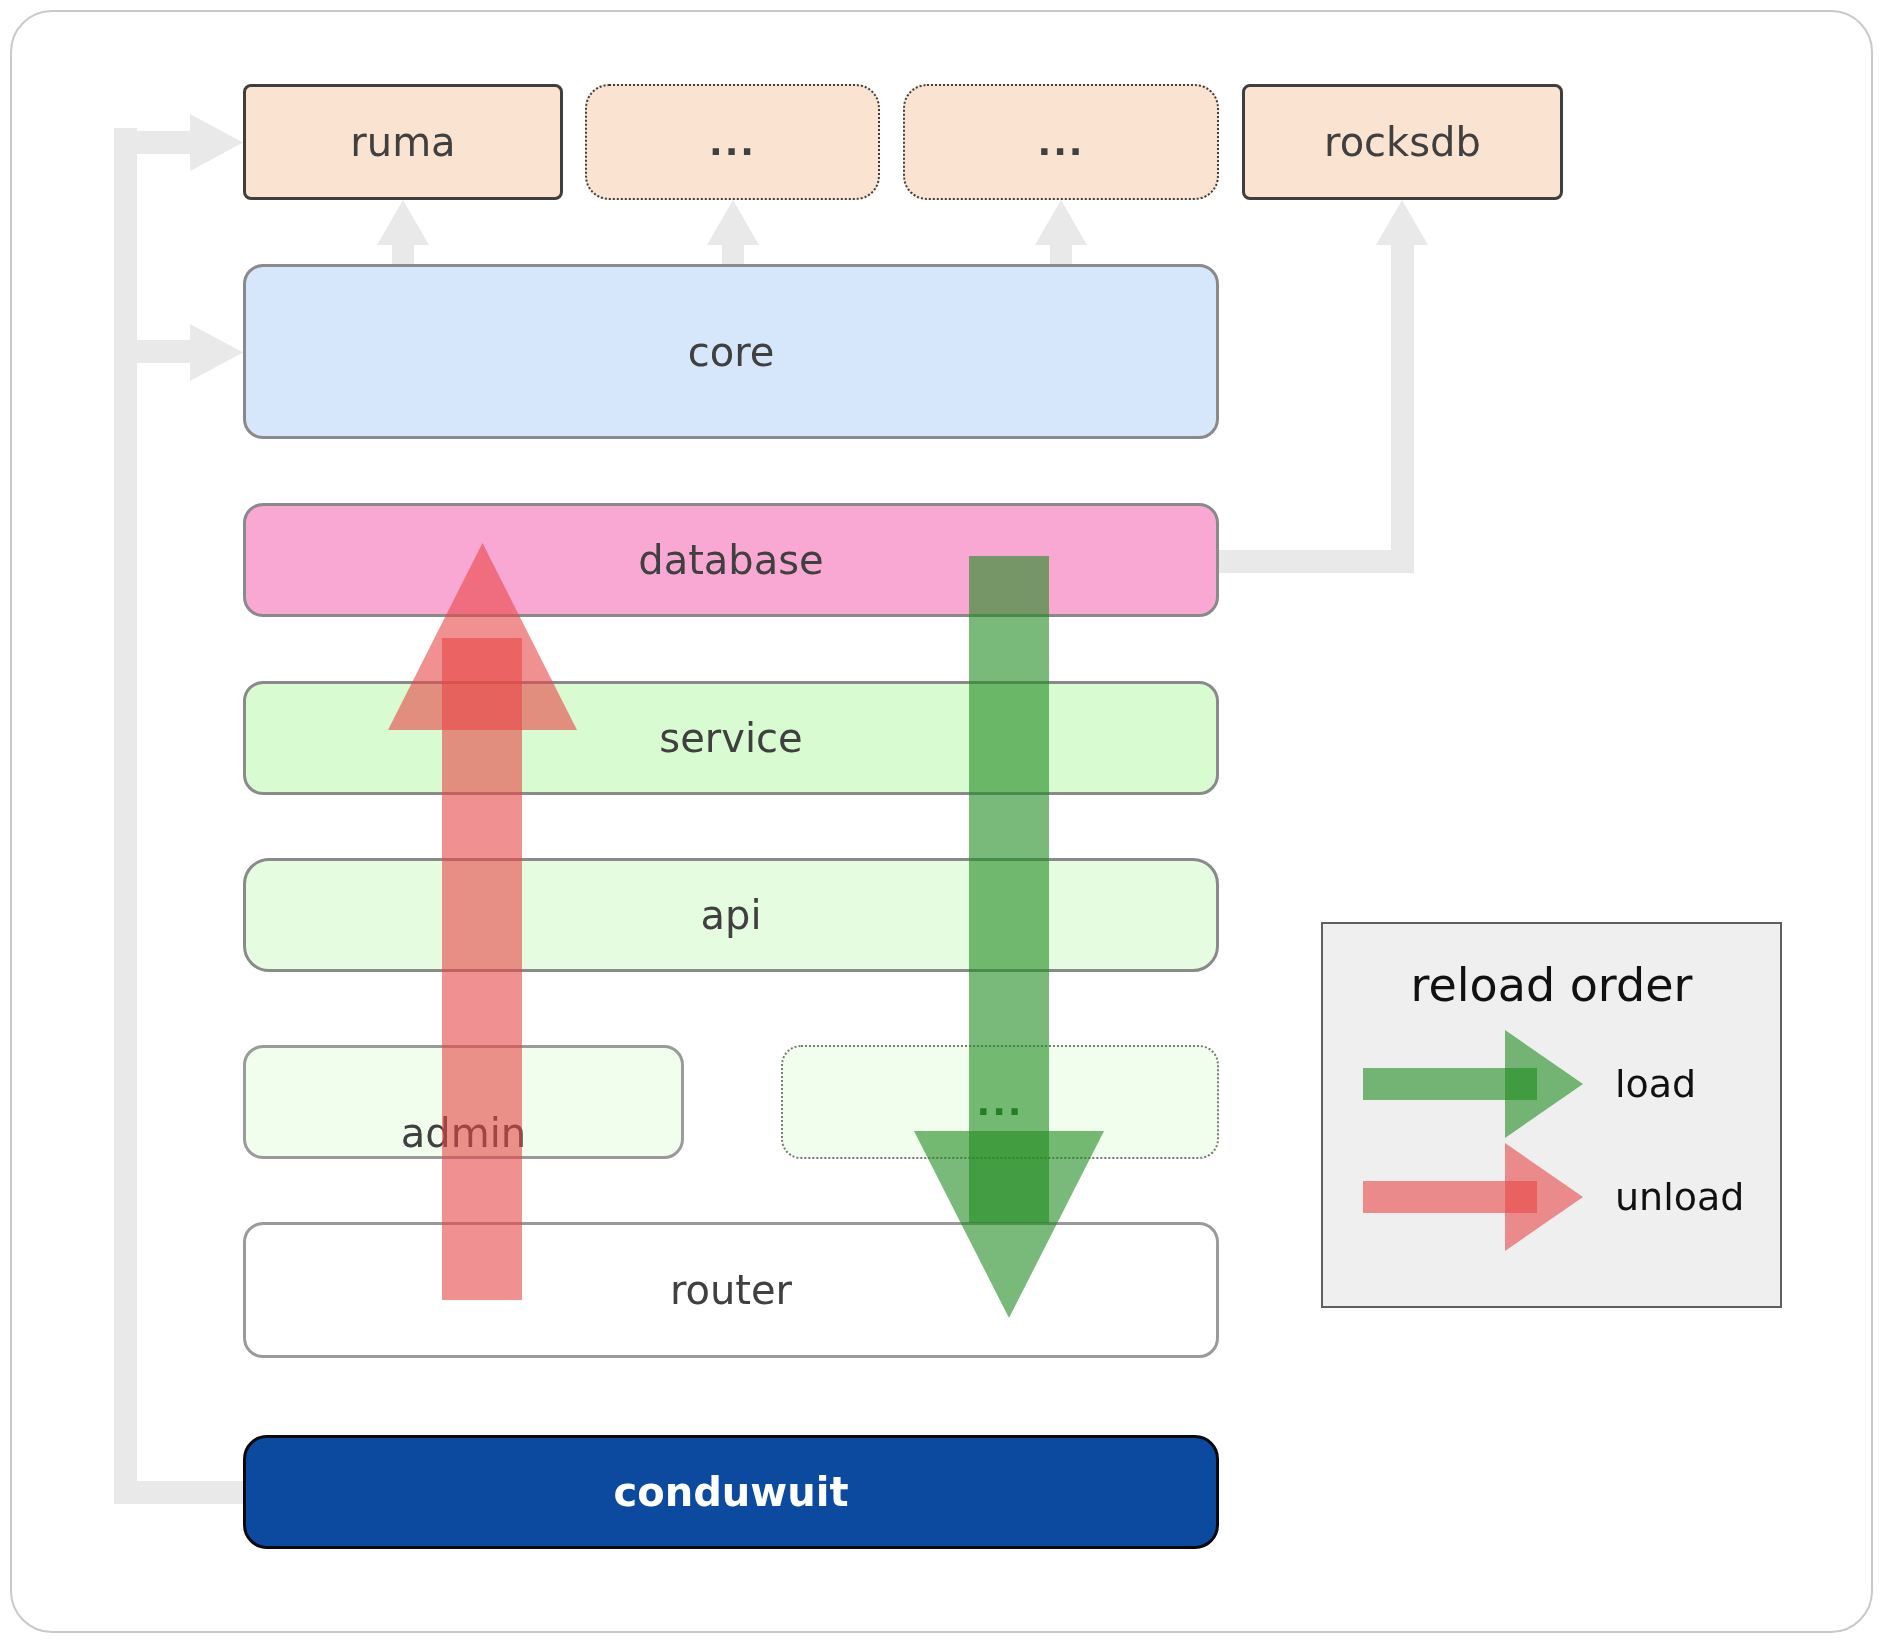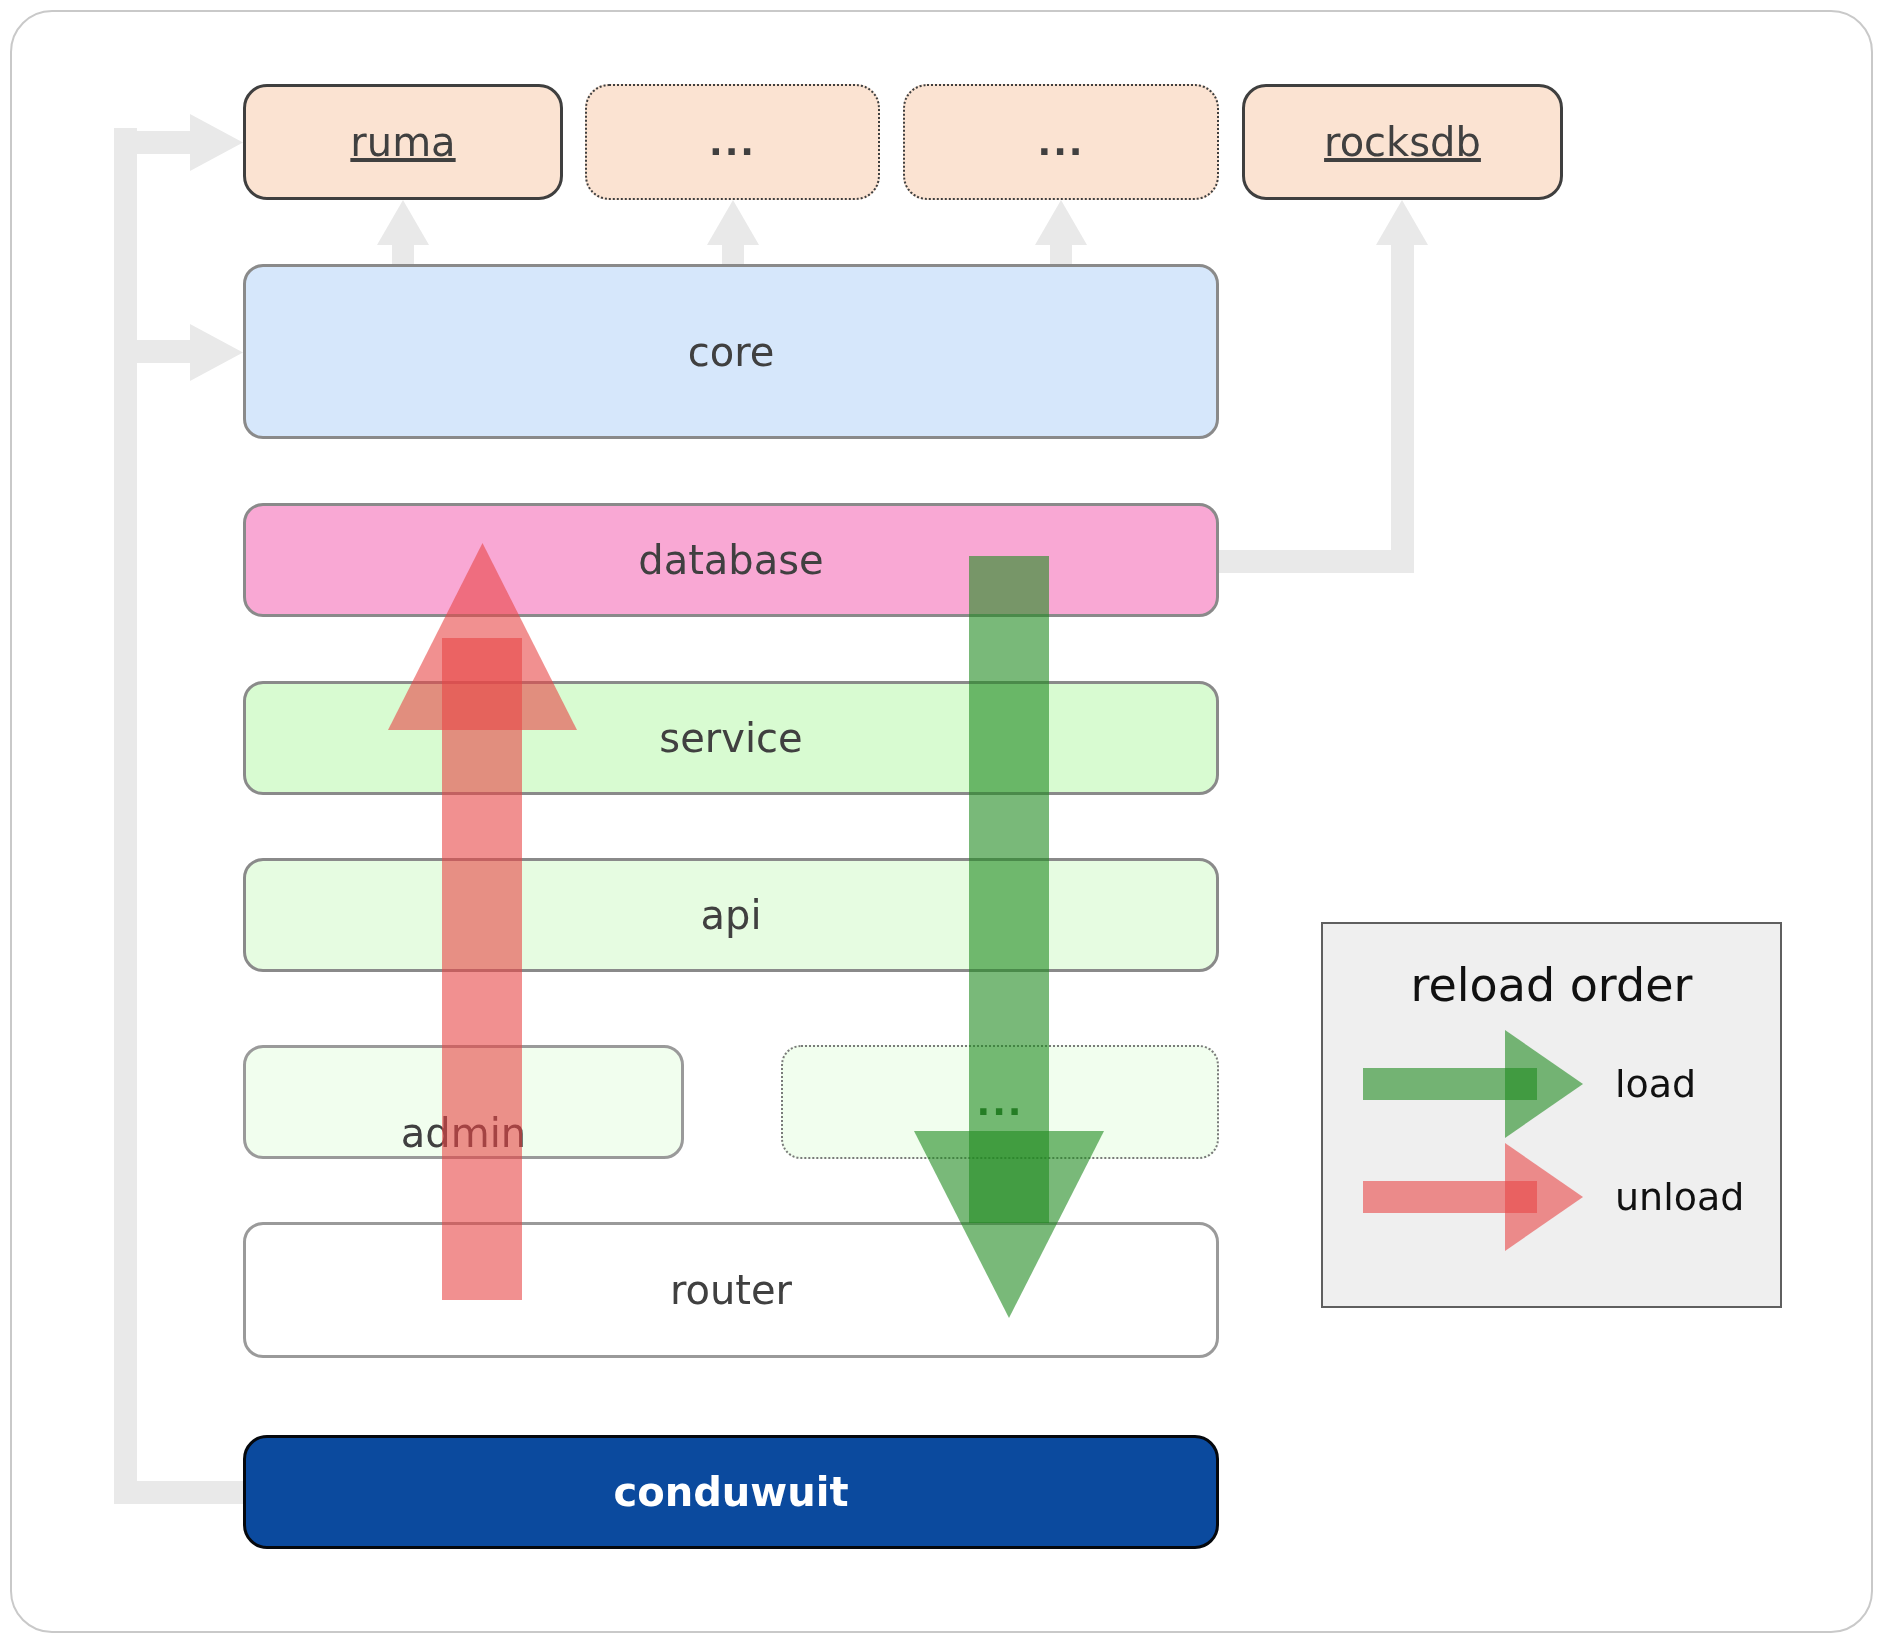--- a/index.html
+++ b/index.html
@@ -8,21 +8,21 @@
     font-family:"DejaVu Sans","Liberation Sans",sans-serif;
   }
   .abs{position:absolute;box-sizing:border-box;}
   
   .frame{left:10px;top:10px;width:1863px;height:1623px;border:2px solid #c9c9c9;border-radius:42px;background:#ffffff;}
   
   .node{
     display:flex;align-items:center;justify-content:center;
     font-size:40px;color:#404040;border-radius:20px;z-index:2;
   }
-  .peach{background:#fbe3d2;border:3px solid #3f3f3f;border-radius:24px;text-decoration:underline;}
+  .peach{background:#fbe3d2;border:3px solid #3f3f3f;border-radius:8px;}
   .peach-dotted{background:#fbe3d2;border:2px dotted #3f3f3f;border-radius:24px;}
   .blue{background:#d6e7fb;border:3px solid #8a8a8a;}
   .green-bright{background:#f9a8d4;border:3px solid #8a8a8a;}
   .green-light{background:#d8fbd1;border:3px solid #8a8a8a;}
   .green-lighter{background:#e6fce1;border:3px solid #8a8a8a;}
   .green-faint{background:#f1feee;border:3px solid #9a9a9a;}
   .green-faint-dotted{background:#f1feee;border:2px dotted #7a7a7a;}
   .white-node{background:#ffffff;border:3px solid #9a9a9a;}
   .navy{background:#0b4a9e;border:3px solid #05080d;border-radius:24px;color:#ffffff;font-weight:bold;}
   .dots-label{font-weight:bold;font-size:36px;letter-spacing:2px;}
@@ -84,21 +84,21 @@
 </div>
 
 <div class="abs node green-bright" style="left:243px;top:503px;width:976px;height:114px;">
   <span>database</span>
 </div>
 
 <div class="abs node green-light" style="left:243px;top:681px;width:976px;height:114px;">
   <span>service</span>
 </div>
 
-<div class="abs node green-lighter" style="left:243px;top:858px;width:976px;height:114px;">
+<div class="abs node green-lighter" style="left:243px;top:858px;width:976px;height:114px;border-radius:26px;">
   <span>api</span>
 </div>
 
 <div class="abs node green-faint" style="left:243px;top:1045px;width:441px;height:114px;align-items:flex-end;">
   <span>admin</span>
 </div>
 <div class="abs node green-faint-dotted dots-label" style="left:781px;top:1045px;width:438px;height:114px;color:#2f6b2f;">
   <span>...</span>
 </div>
 

